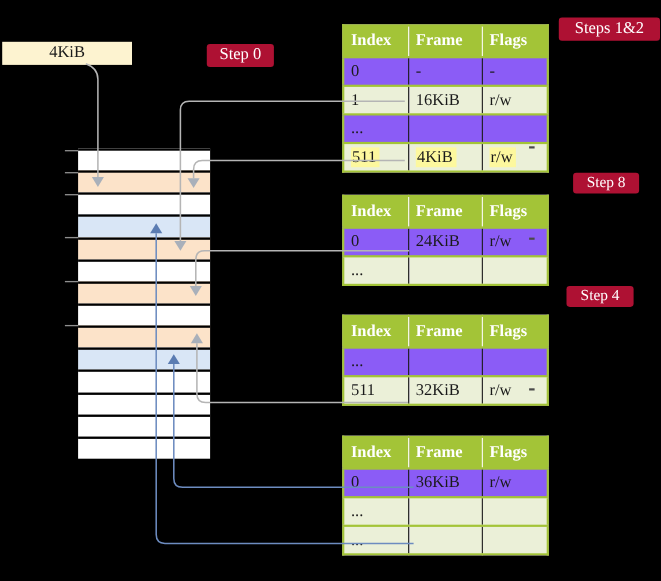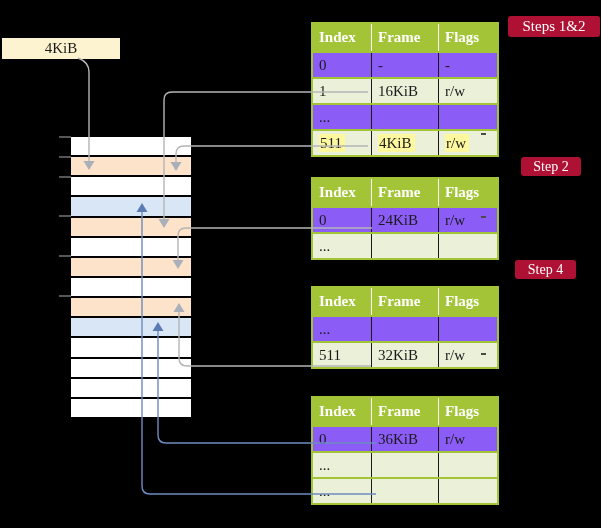--- a/index.html
+++ b/index.html
@@ -33,22 +33,23 @@
   .hl{background:#fdf89e;padding:1px 3px 1px 1px;}
   #overlay{position:absolute;left:0;top:0;pointer-events:none;}
 </style>
 </head>
 <body>
 
 <div id="canvas">
 
   <div class="cream-box">4KiB</div>
 
+  <div class="badge" id="badge-step0">Step 0</div>
   <div class="badge" id="badge-steps12">Steps 1&amp;2</div>
-  <div class="badge" id="badge-step3">Step 2</div>
+  <div class="badge" id="badge-step3">Step 8</div>
   <div class="badge" id="badge-step4">Step 4</div>
 
   <div id="memcol">
     <div class="memrow" style="background: rgb(255, 255, 255);"></div>
     <div class="memrow" style="background: rgb(252, 227, 201);"></div>
     <div class="memrow" style="background: rgb(255, 255, 255);"></div>
     <div class="memrow" style="background: rgb(217, 230, 246);"></div>
     <div class="memrow" style="background: rgb(252, 227, 201);"></div>
     <div class="memrow" style="background: rgb(255, 255, 255);"></div>
     <div class="memrow" style="background: rgb(252, 227, 201);"></div>

